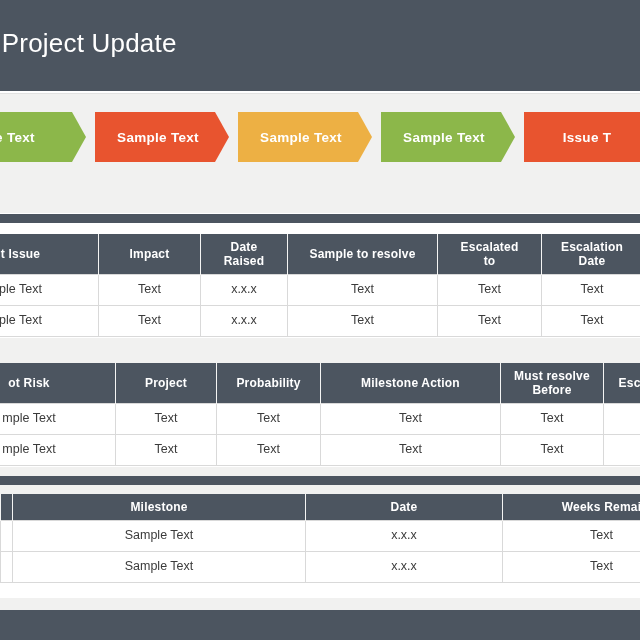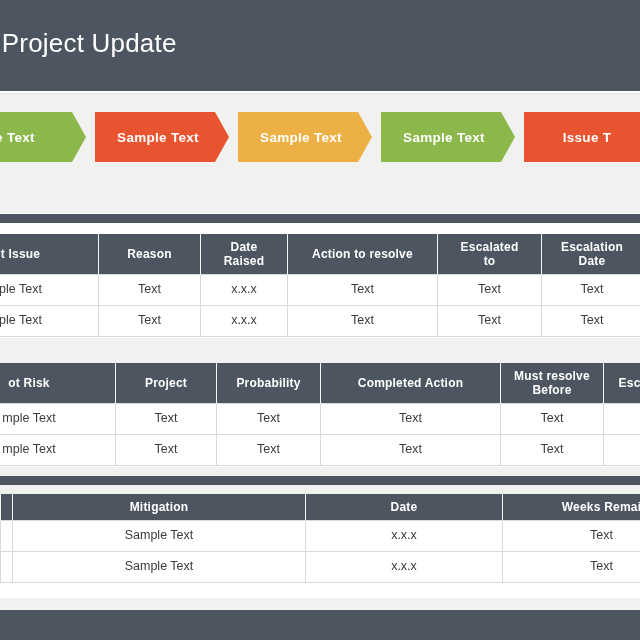--- a/index.html
+++ b/index.html
@@ -211,23 +211,23 @@
       <col style="width:156px">
         <col style="width:102px">
         <col style="width:87px">
       <col style="width:150px">
         <col style="width:104px">
         <col style="width:101px">
     </colgroup>
     <thead>
         <tr id="issues-head">
           <th>t Issue</th>
-          <th>Reason</th>
+          <th>Impact</th>
           <th>Date<br>Raised</th>
-          <th>Action to resolve</th>
+          <th>Sample to resolve</th>
           <th>Escalated<br>to</th>
           <th>Escalation<br>Date</th>
         </tr>
       </thead>
     <tbody id="issues-body">
         <tr>
           <td>ple Text</td>
           <td>Text</td>
           <td>x.x.x</td>
           <td>Text</td>
@@ -254,21 +254,21 @@
         <col style="width:104px">
       <col style="width:180px">
         <col style="width:103px">
         <col style="width:59px">
     </colgroup>
     <thead>
         <tr id="risks-head">
           <th>ot Risk</th>
           <th>Project</th>
           <th>Probability</th>
-          <th>Completed Action</th>
+          <th>Milestone Action</th>
           <th>Must resolve<br>Before</th>
           <th>Esca</th>
         </tr>
       </thead>
     <tbody id="risks-body">
         <tr>
           <td>mple Text</td>
           <td>Text</td>
           <td>Text</td>
           <td>Text</td>
@@ -293,21 +293,21 @@
   <table class="tbl" id="milestones-table" style="left:0px; top:494px; width:700px;">
     <colgroup>
       <col style="width:12px">
         <col style="width:293px">
       <col style="width:197px">
         <col style="width:198px">
     </colgroup>
     <thead>
         <tr id="milestones-head">
           <th></th>
-          <th>Mitigation</th>
+          <th>Milestone</th>
           <th>Date</th>
           <th>Weeks Remai</th>
         </tr>
       </thead>
     <tbody id="milestones-body">
         <tr>
           <td></td>
           <td>Sample Text</td>
           <td>x.x.x</td>
           <td>Text</td>

